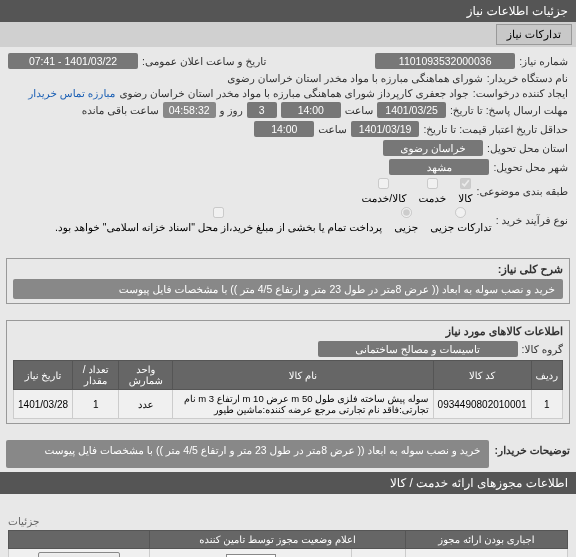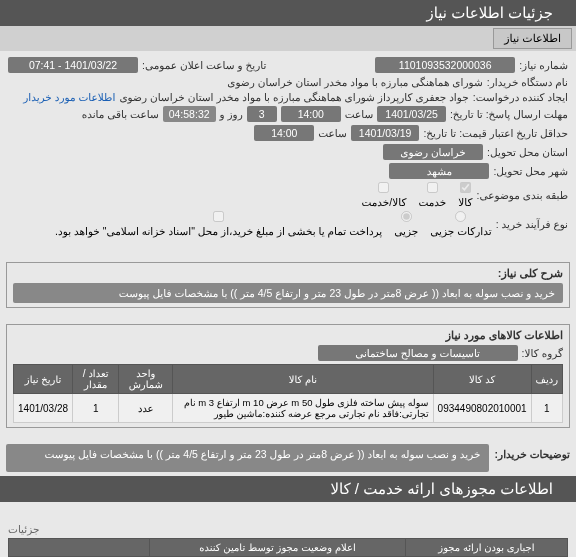--- a/index.html
+++ b/index.html
@@ -1,18 +1,18 @@
 <!DOCTYPE html>
 <html dir="rtl" lang="fa"><head>
 <meta charset="utf-8">
 <style>
 * { box-sizing: border-box; margin: 0; padding: 0; }
 body { font-family: Tahoma, Arial, sans-serif; font-size: 11px; background: #f0f0f0; direction: rtl; }
 .container { width: 576px; background: #e8e8e8; }
-.section-header { background: #555; color: #fff; padding: 4px 23px; font-size: 15px; }
+.section-header { background: #555; color: #fff; padding: 4px 8px; font-size: 12px; }
 .tab-bar { background: #d0d0d0; padding: 2px 4px; }
 .tab { display: inline-block; background: #c8c8c8; padding: 3px 10px; border: 1px solid #999; font-size: 11px; }
 .form-area { padding: 6px 8px; background: #e8e8e8; }
 .row { display: flex; align-items: center; margin-bottom: 3px; gap: 4px; flex-wrap: wrap; }
 .lbl { font-size: 10.5px; color: #333; white-space: nowrap; }
 .val-box { background: #777; color: #fff; padding: 2px 8px; font-size: 10.5px; border-radius: 2px; min-width: 60px; text-align: center; display: inline-block; }
 .val-plain { font-size: 10.5px; color: #333; }
 .link-blue { color: #1a5fb4; font-size: 10.5px; cursor: pointer; }
 .countdown { background: #888; color: #fff; padding: 2px 6px; font-size: 10.5px; border-radius: 2px; }
 .chk { width: 11px; height: 11px; vertical-align: middle; }
@@ -33,42 +33,42 @@
 </head>
 <body>
 
 <div class="container">
 
   <div class="section-header">
     <span>جزئیات اطلاعات نیاز</span>
   </div>
 
   <div class="tab-bar">
-    <span class="tab">اطلاعات نیاز</span>
+    <span class="tab">تدارکات نیاز</span>
   </div>
 
   <div class="form-area">
 
     <div class="row">
       <span class="lbl">شماره نیاز:</span>
       <span class="val-box" style="min-width:140px">1101093532000036</span>
       <span class="flex1"></span>
       <span class="lbl">تاریخ و ساعت اعلان عمومی:</span>
       <span class="val-box" style="min-width:130px">1401/03/22 - 07:41</span>
     </div>
 
     <div class="row">
       <span class="lbl">نام دستگاه خریدار:</span>
       <span class="val-plain">شورای هماهنگی مبارزه با مواد مخدر استان خراسان رضوی</span>
     </div>
 
     <div class="row">
       <span class="lbl">ایجاد کننده درخواست:</span>
       <span class="val-plain">جواد جعفری کارپرداز شورای هماهنگی مبارزه با مواد مخدر استان خراسان رضوی</span>
-      <span class="link-blue">اطلاعات مورد خریدار</span>
+      <span class="link-blue">مبارزه تماس خریدار</span>
     </div>
 
     <div class="row">
       <span class="lbl">مهلت ارسال پاسخ: تا تاریخ:</span>
       <span class="val-box">1401/03/25</span>
       <span class="lbl">ساعت</span>
       <span class="val-box">14:00</span>
       <span class="val-box" style="min-width:30px">3</span>
       <span class="lbl">روز و</span>
       <span class="countdown">04:58:32</span>

